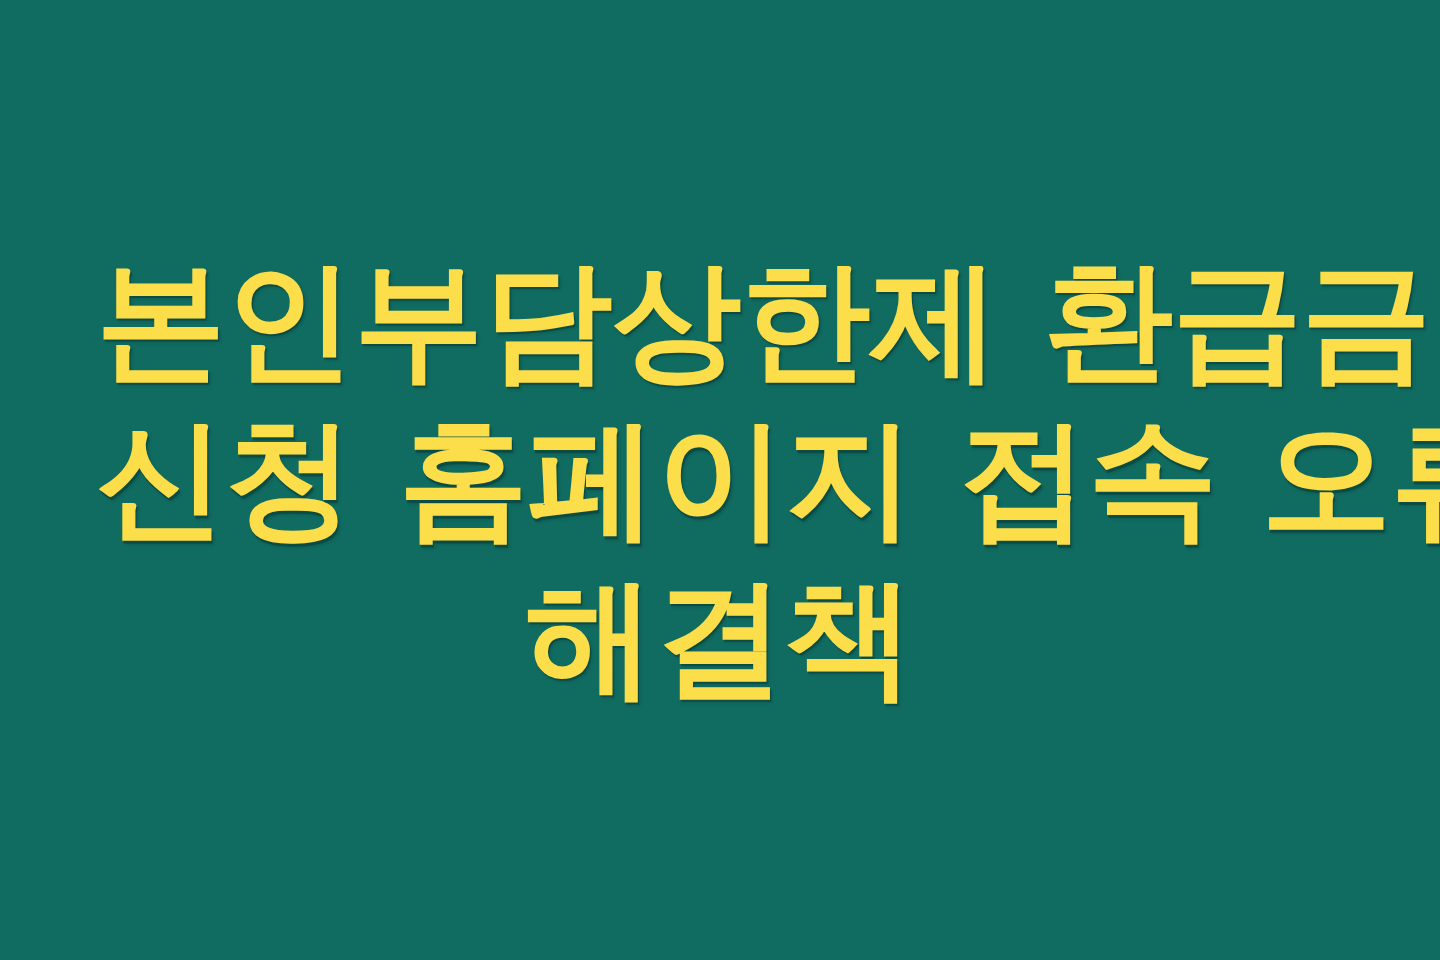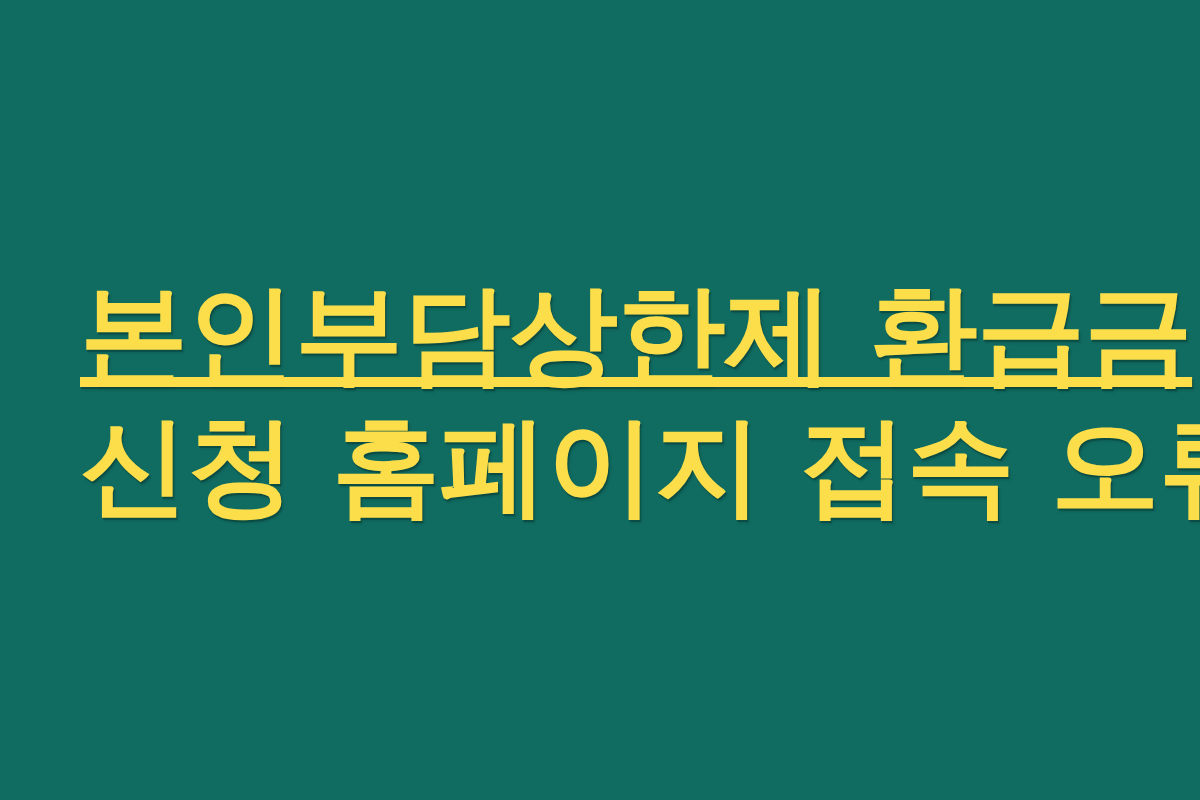--- a/index.html
+++ b/index.html
@@ -56,19 +56,20 @@
     letter-spacing: 0px;
   }
 </style>
 </head>
 <body>
 
 <div class="thumbnail-canvas" style="background: rgb(16, 107, 96);">
 
   <div class="headline-block">
 
-    <span class="headline-line" style="color: rgb(252, 222, 75); text-decoration: underline;">본인부담상한제 환급금</span>
+    <span class="headline-line" style="color: rgb(252, 222, 75);">본인부담상한제 환급금</span>
 
     <span class="headline-line" style="color: rgb(252, 222, 75);">신청 홈페이지 접속 오류</span>
 
+    <span class="headline-line is-short" style="color: rgb(252, 222, 75);">해결책</span>
 
   </div>
 </div>
 
 </body></html>

